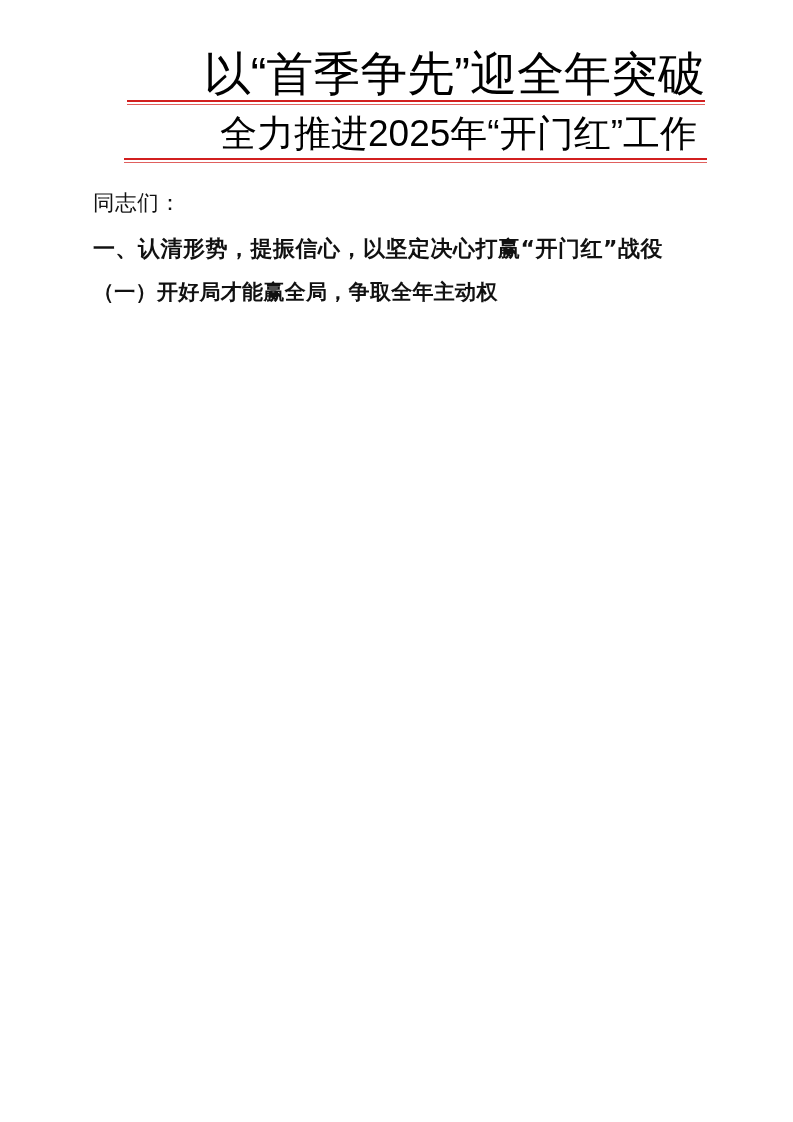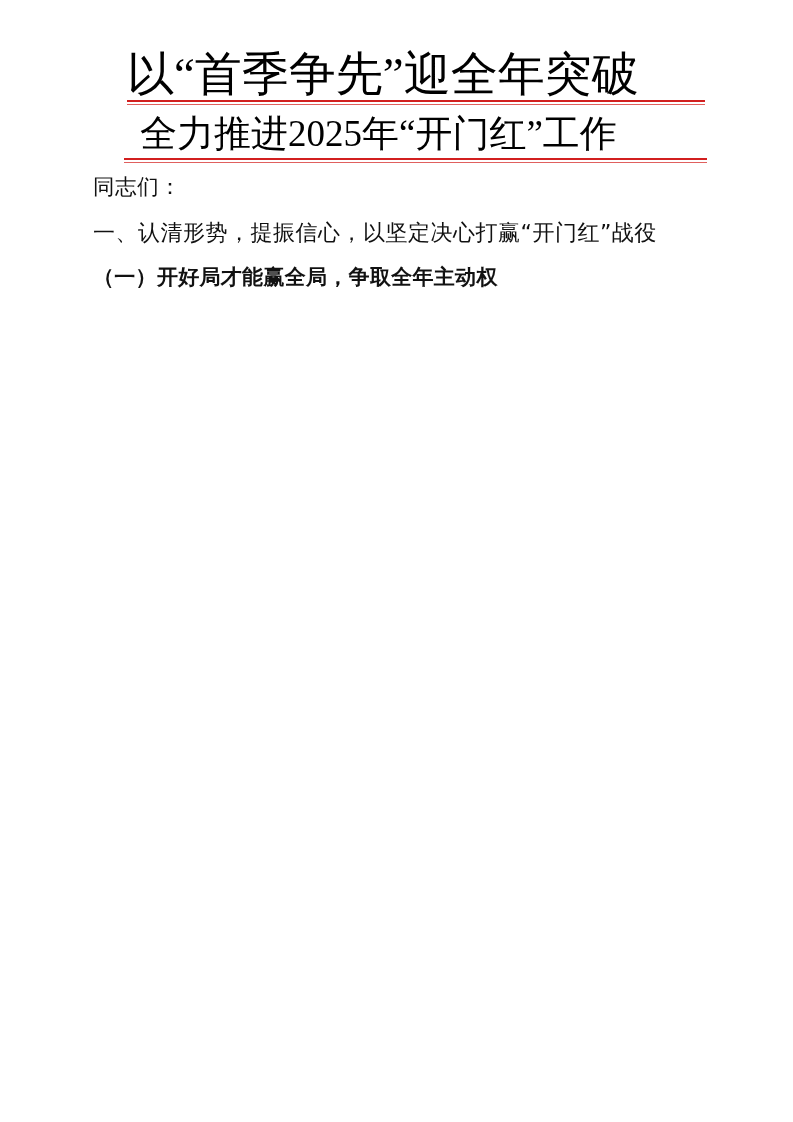--- a/index.html
+++ b/index.html
@@ -1,44 +1,44 @@
 <!DOCTYPE html>
 <html><head>
 <meta charset="utf-8">
 <style>
   html, body { margin: 0; padding: 0; background: #ffffff; }
   body { width: 793px; height: 1122px; position: relative; overflow: hidden; color: #000; }
   .title-line {
     position: absolute;
-    text-align: left;
+    text-align: right;
     white-space: nowrap;
-    font-family: Liberation Serif, serif;
+    font-family: Liberation Sans, sans-serif;
     color: #000;
     letter-spacing: 0px;
   }
   #t1 { left: 127px; width: 578px; top: 48px; font-size: 47px; line-height: 52px; }
-  #t2 { left: 140px; width: 583px; top: 112px; font-size: 37px; line-height: 44px; }
+  #t2 { left: 114px; width: 583px; top: 112px; font-size: 37px; line-height: 44px; }
   .rule {
     position: absolute; height: 2px; background: #d21f1f;
   }
   .rule.thin { height: 1px; background: #e0605e; }
   .body-wrap {
-    position: absolute; left: 50px; top: 164px; width: 698px;
+    position: absolute; left: 50px; top: 180px; width: 698px;
     font-family: "DejaVu Serif", "Liberation Serif", serif;
     font-size: 21.5px; line-height: 45.5px; color: #111;
   }
   .para { margin: 0; text-indent: 43px; text-align: justify; text-align-last: left; letter-spacing: 0.6px; }
   .h1 {
     margin: 0; text-indent: 43px;
     font-family: "DejaVu Sans", "Liberation Sans", sans-serif;
-    font-weight: normal; font-size: 22px; letter-spacing: 0.5px;
+    font-weight: bold; font-size: 22px; letter-spacing: 0.5px;
   }
   .h2 {
     margin: 0; text-indent: 43px;
-    font-family: Liberation Serif, serif;
+    font-family: Liberation Mono, monospace;
     font-weight: bold; font-size: 21px; letter-spacing: 0.3px;
   }
 </style>
 </head>
 <body>
 
 <div>
 
   <div id="t1" class="title-line">以“首季争先”迎全年突破</div>
   <div class="rule" style="left:127px; width:578px; top:100px;"></div>

